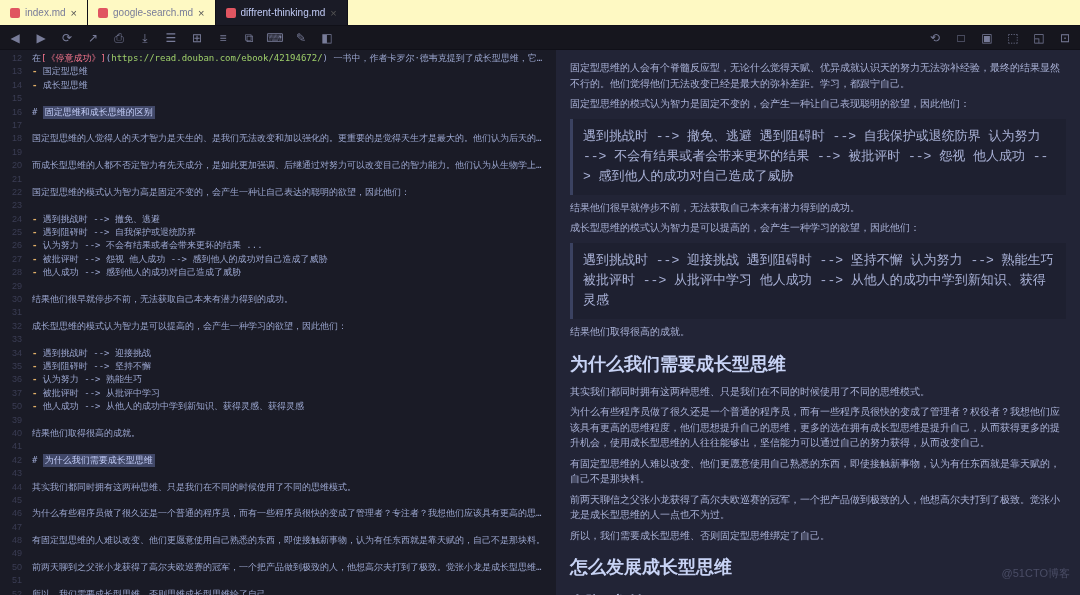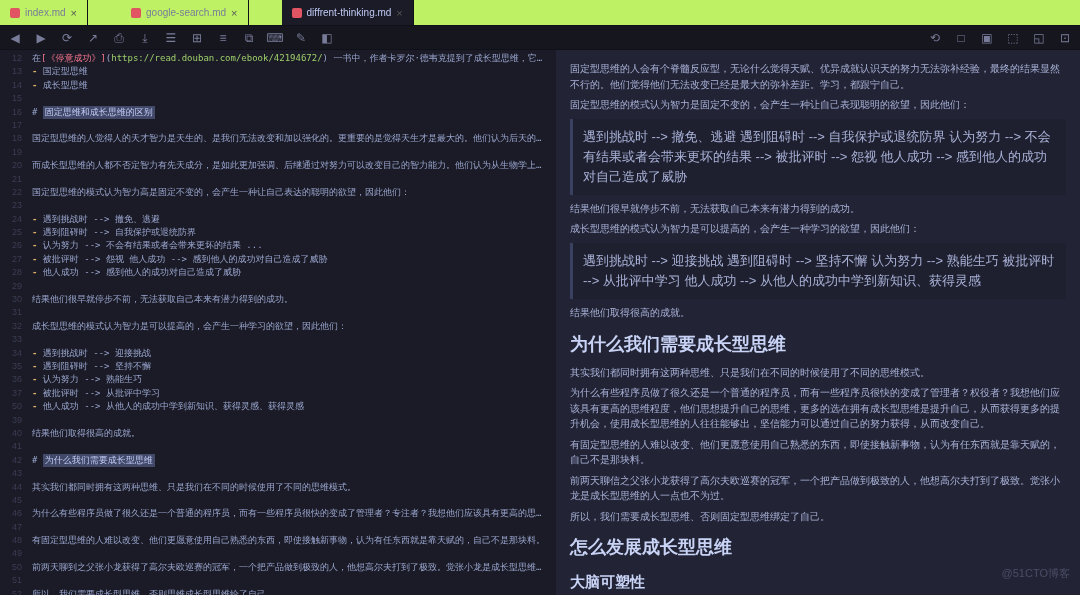--- a/index.html
+++ b/index.html
@@ -9,24 +9,23 @@
   color: #a9b1d6;
   font-size: 11px;
   overflow: hidden;
   width: 1080px;
   height: 595px;
   position: relative;
 }
 
 .tabs {
   display: flex;
-  background: #bef264;
+  background: #fef9c3;
   height: 26px;
   border-bottom: 1px solid #101018;
-  gap: 33px;
 }
 .tab {
   display: flex;
   align-items: center;
   padding: 4px 10px;
   font-size: 10px;
   color: #787c99;
   border-right: 1px solid #101018;
   gap: 5px;
   cursor: pointer;
@@ -99,21 +98,21 @@
   color: #c8d3f5;
   margin: 10px 0 6px;
   font-weight: bold;
 }
 .preview h3 {
   font-size: 15px;
   color: #c8d3f5;
   margin: 8px 0 5px;
   font-weight: bold;
 }
-.preview p { margin: 5px 0; color: #a9b1d6; font-size: 10px; }
+.preview p { margin: 5px 0; color: #a9b1d6; font-size: 10px; font-family: Liberation Mono, monospace; }
 .preview blockquote {
   border-left: 3px solid #3b4261;
   background: #1e2030;
   padding: 6px 10px;
   margin: 6px 0;
   color: #828bb8;
   font-size: 9.5px;
 }
 .preview blockquote p { margin: 2px 0; font-size: 13px; }
 

